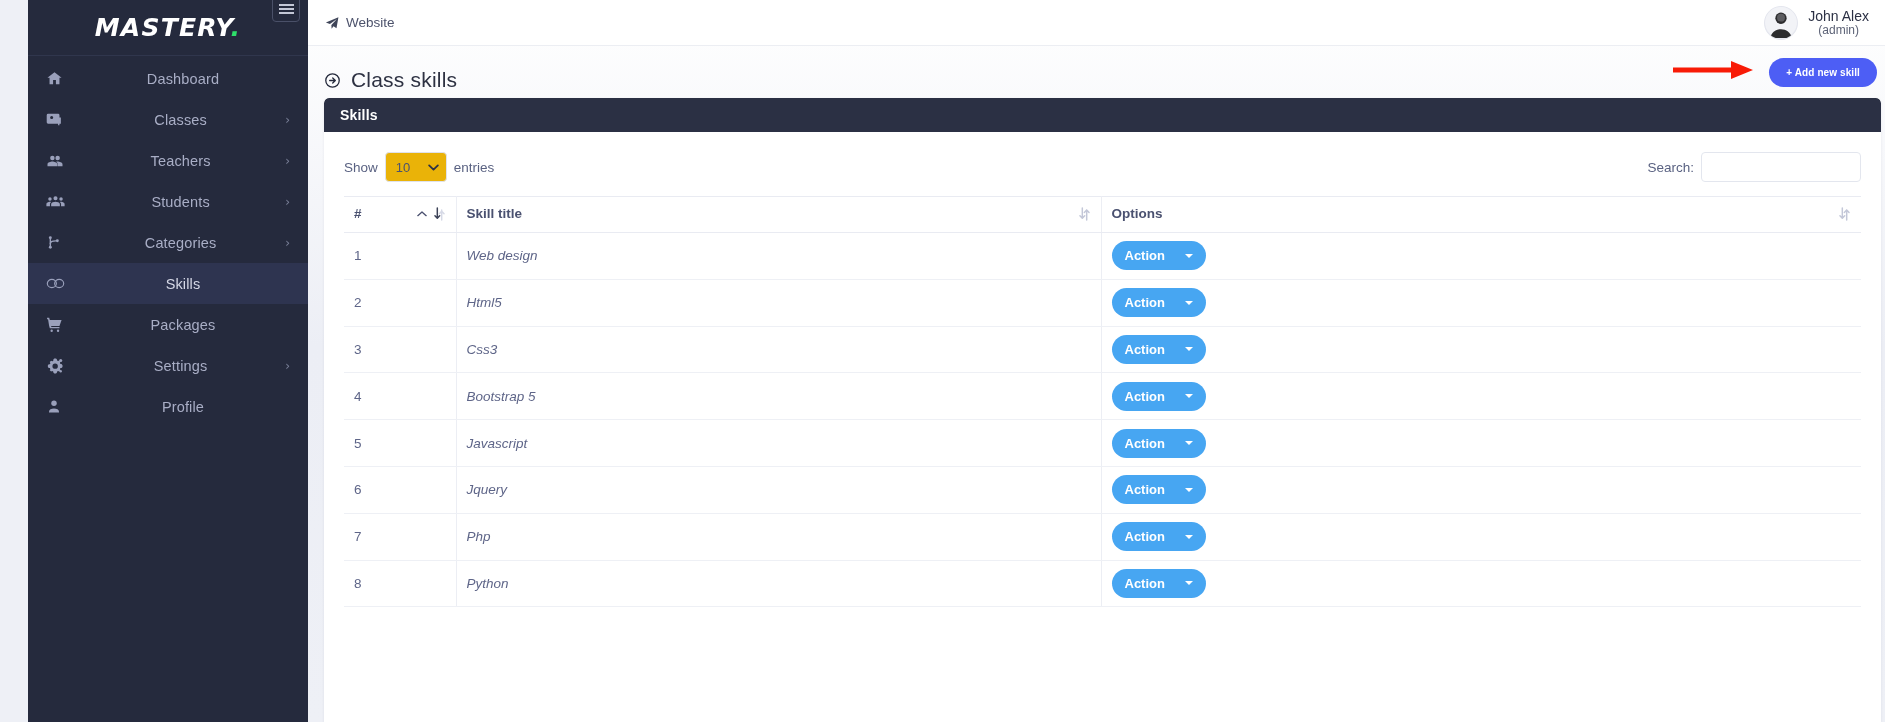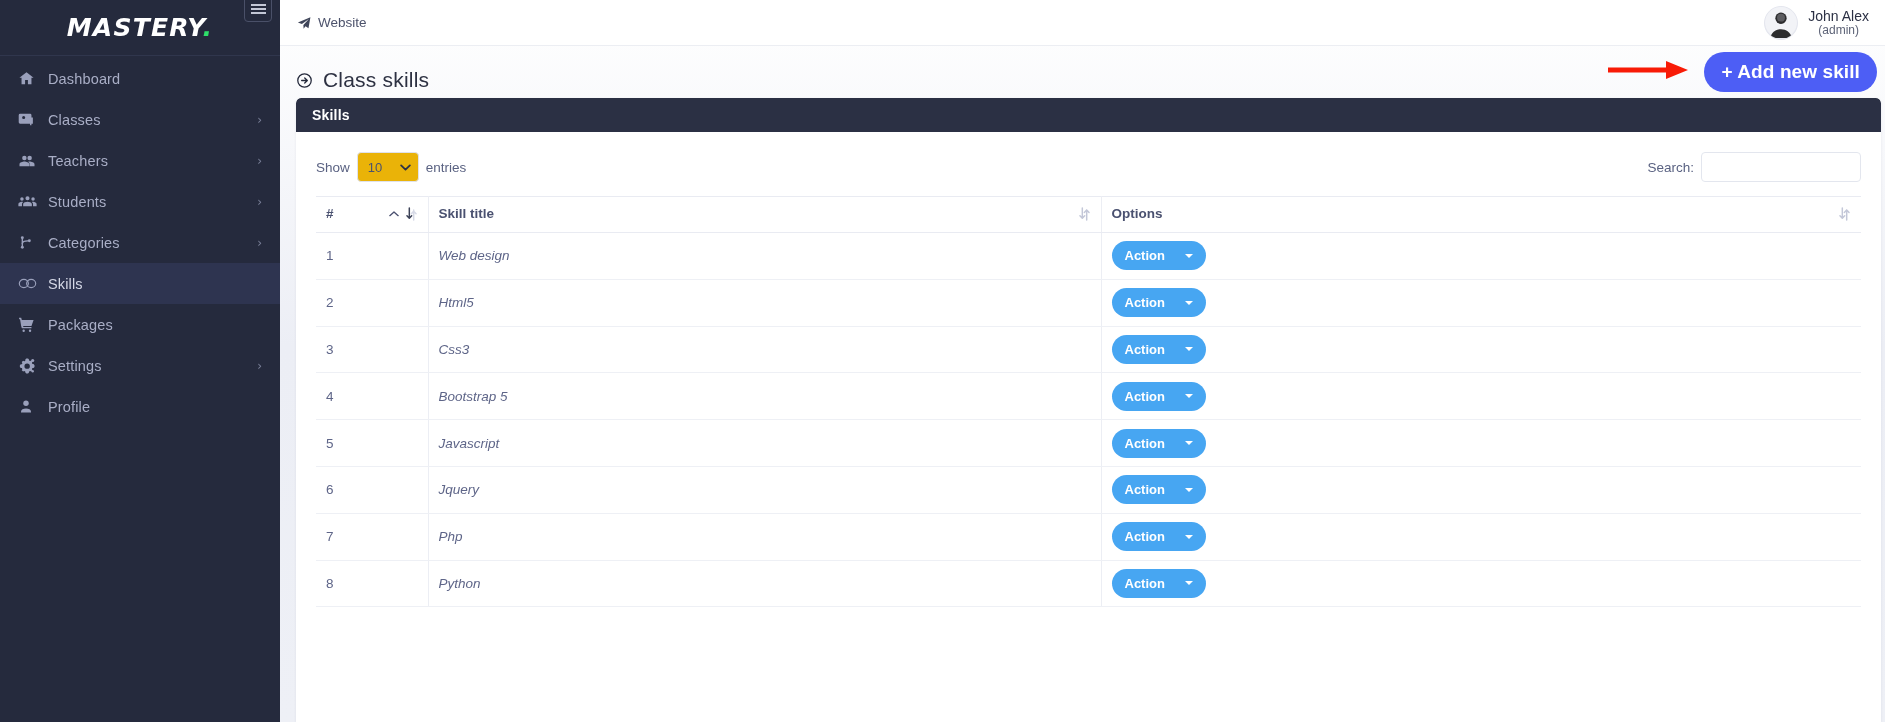--- a/index.html
+++ b/index.html
@@ -2,21 +2,21 @@
 <html><head>
 <meta charset="utf-8">
 <style>
   * { box-sizing: border-box; margin: 0; padding: 0; }
   html, body {
     width: 1885px; height: 722px;
     overflow: hidden;
     font-family: "Liberation Sans", sans-serif;
     background: #eef0f6;
   }
-  .app { display: flex; width: 1885px; height: 722px; }
+  .app { display: flex; width: 1885px; height: 722px; padding-left: 28px; }
 
   
   .sidebar {
     width: 280px; min-width: 280px; height: 722px;
     background: #252a3d;
     position: relative;
     display: flex; flex-direction: column;
   }
   .sb-brandbar {
     height: 56px; position: relative;
@@ -47,21 +47,21 @@
     cursor: pointer; position: relative;
     text-decoration: none;
   }
   .sb-item.active { background: #2e3450; color: #d5d8e6; }
   .sb-ico {
     width: 30px; min-width: 30px; height: 20px;
     display: flex; align-items: center; justify-content: flex-start;
     color: #9aa0bb;
   }
   .sb-ico svg { display: block; }
-  .sb-label { flex: 1; letter-spacing: .15px; }
+  .sb-label { flex: 1; letter-spacing: .15px; text-align: center; }
   .sb-caret {
     color: #7a8099; font-size: 12px; line-height: 1;
     margin-left: auto; font-family: "DejaVu Sans", sans-serif;
   }
 
   
   .main {
     flex: 1; height: 722px; position: relative;
     background: linear-gradient(180deg, #ffffff 0%, #eceef5 48%, #eef0f6 100%);
     display: flex; flex-direction: column;
@@ -102,21 +102,21 @@
   .page-title-ico { color: #1f2433; display:flex; }
   .page-title {
     font-size: 21px; color: #2d3142; font-weight: 400;
     letter-spacing: .2px;
   }
   .head-right { display: flex; align-items: center; gap: 0px; position: relative; }
   .red-arrow { display: block; margin-right: 4px; }
   .btn-add {
     background: #4d5ef5; color: #fff;
     border: none; border-radius: 20px;
-    padding: 9px 17px; font-size: 19px; font-weight: 600;
+    padding: 9px 17px; font-size: 10px; font-weight: 600;
     cursor: pointer; white-space: nowrap;
     font-family: "Liberation Sans", sans-serif;
     letter-spacing: .1px;
   }
 
   
   .card {
     margin: 0 4px 0 16px;
     background: #ffffff;
     border-radius: 5px 5px 0 0;

